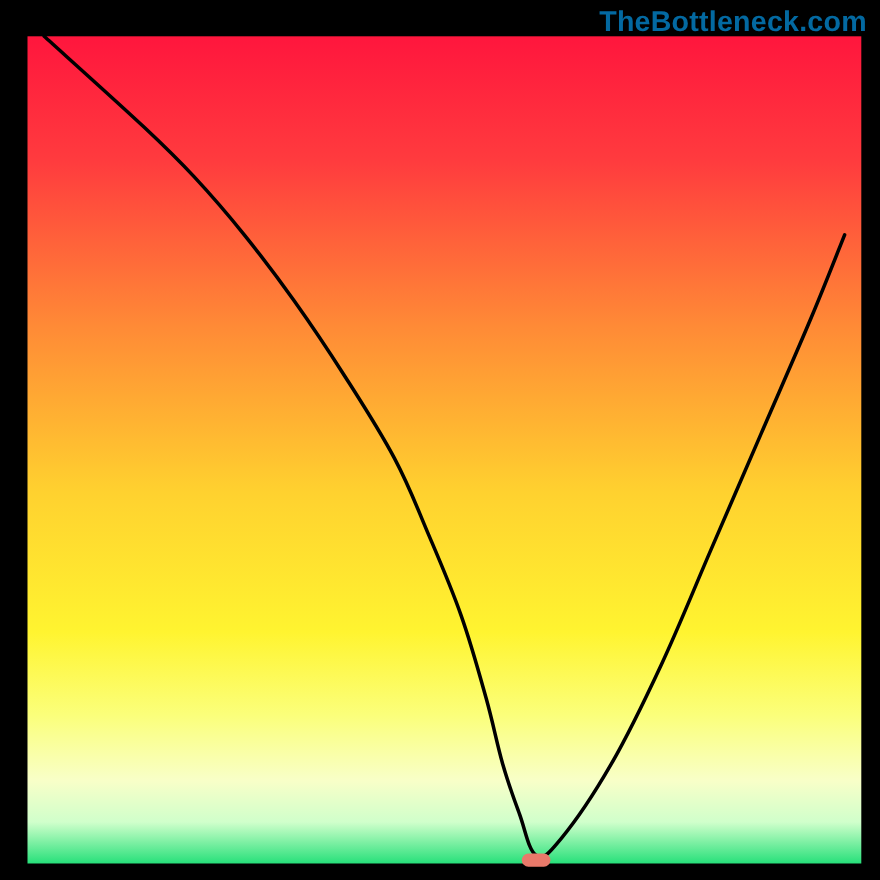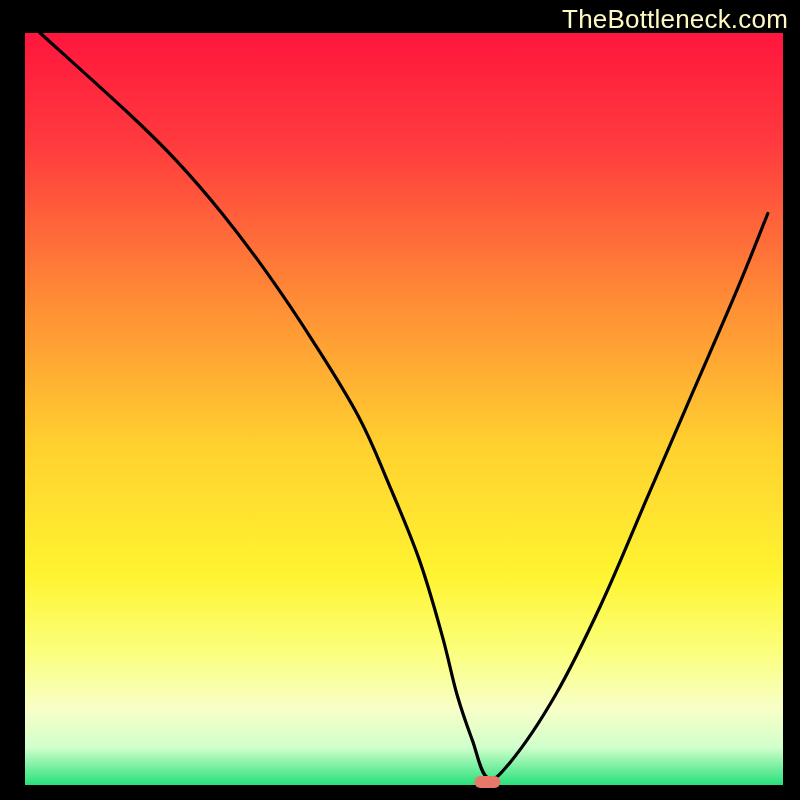--- a/index.html
+++ b/index.html
@@ -14,23 +14,23 @@
   .frame {
     position: relative;
     width: 800px;
     height: 800px;
     background: #000;
   }
   .watermark {
     position: absolute;
     top: 4px;
     right: 12px;
-    color: #fef9c3;
+    color: #0369a1;
     font-size: 26px;
-    font-weight: 400;
+    font-weight: 700;
     letter-spacing: 0.2px;
     z-index: 5;
   }
   svg {
     position: absolute;
     top: 0;
     left: 0;
   }
 </style>
 </head>

